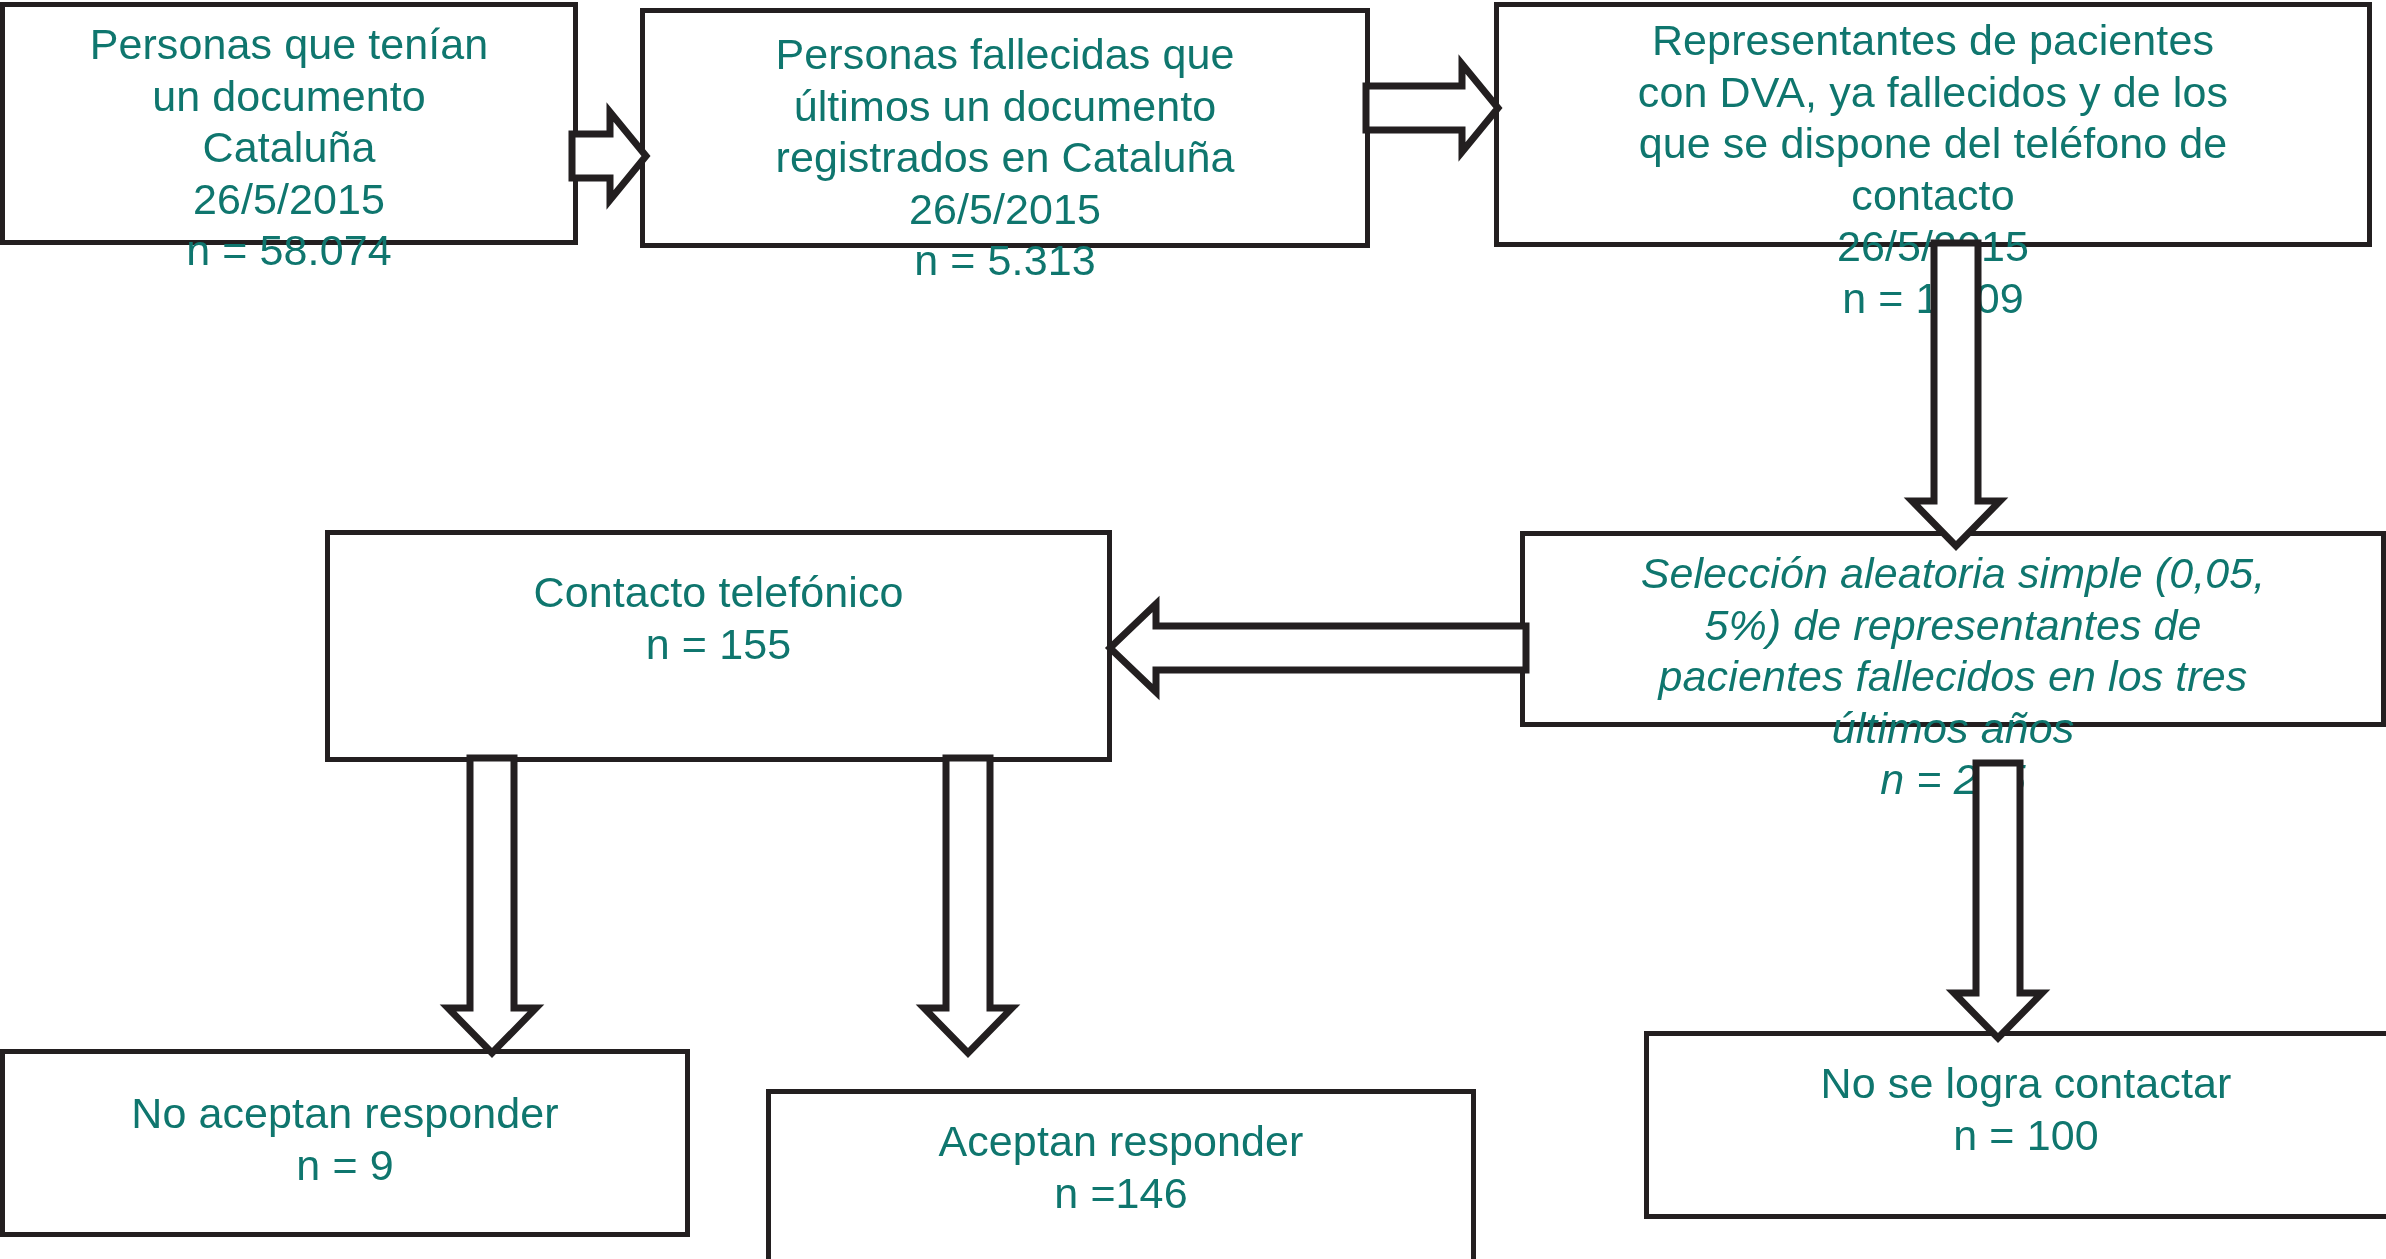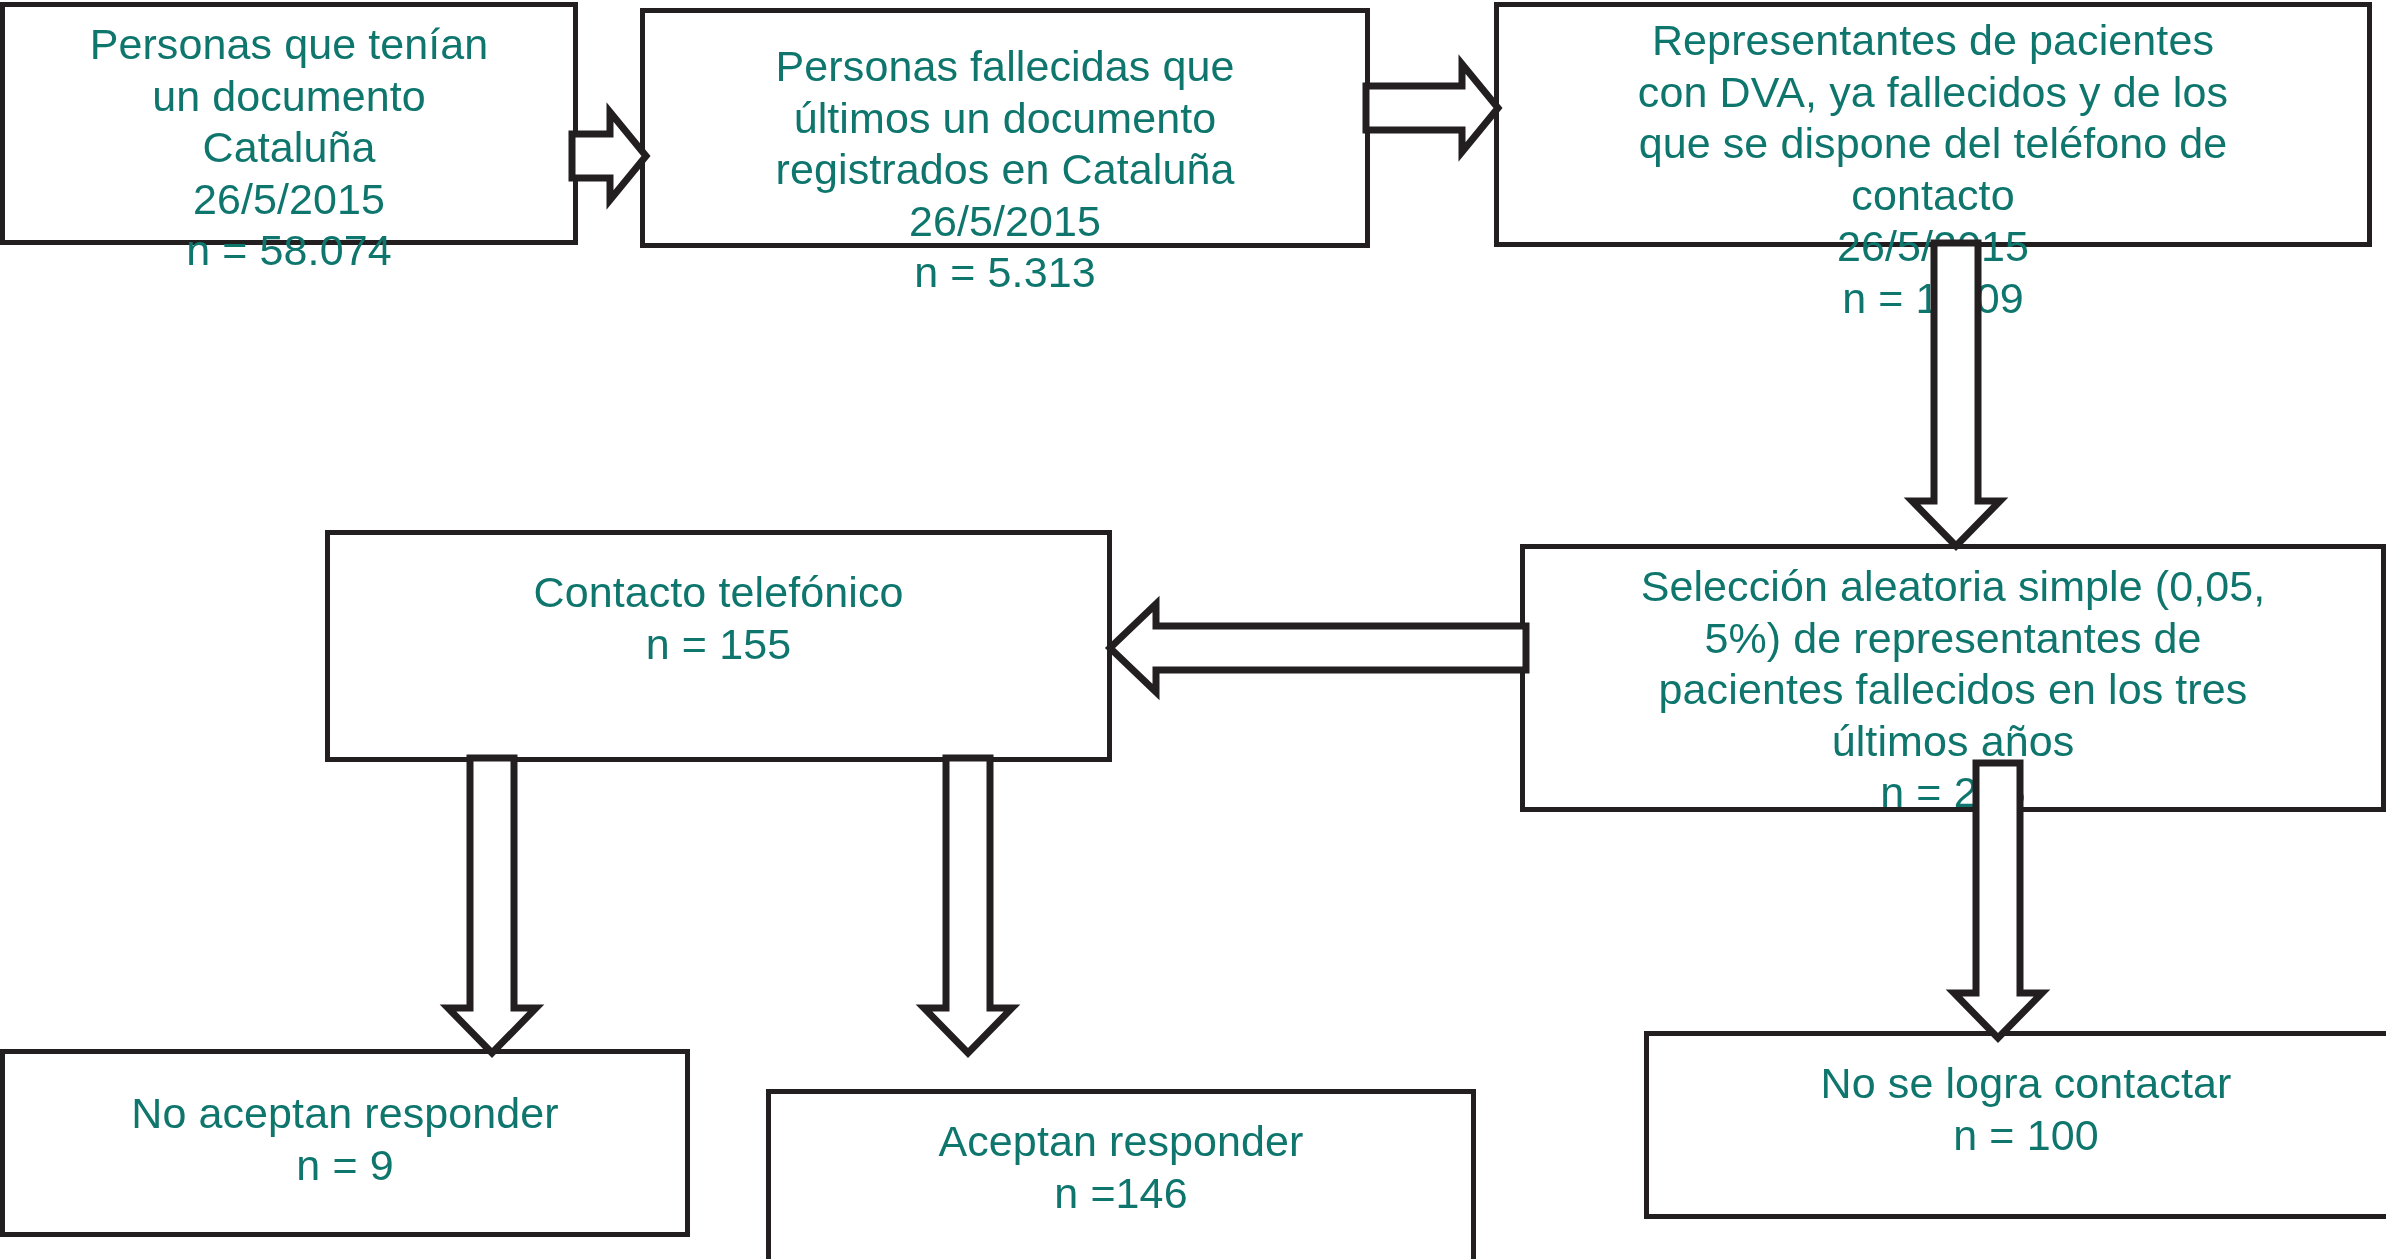--- a/index.html
+++ b/index.html
@@ -35,29 +35,29 @@
     letter-spacing: 0.1px;
   }
   .node .lines div {
     white-space: nowrap;
   }
   
   #node-registered      { left: 0px;    top: 2px;    width: 578px;  height: 243px; }
   #node-registered .lines { padding-top: 12px; }
 
   #node-deceased        { left: 640px;  top: 8px;    width: 730px;  height: 240px; }
-  #node-deceased .lines { padding-top: 28px; }
+  #node-deceased .lines { padding-top: 16px; }
 
   #node-representatives { left: 1494px; top: 2px;    width: 878px;  height: 245px; }
   #node-representatives .lines { padding-top: 8px; }
 
   #node-phone-contact   { left: 325px;  top: 530px;  width: 787px;  height: 232px; }
   #node-phone-contact .lines { padding-top: 32px; }
 
-  #node-random-sample   { left: 1520px; top: 544px;  width: 866px;  height: 268px; }
+  #node-random-sample   { left: 1520px; top: 531px;  width: 866px;  height: 196px; font-style: italic; }
   #node-random-sample .lines { padding-top: 12px; }
 
   #node-refused         { left: 0px;    top: 1049px; width: 690px;  height: 188px; }
   #node-refused .lines  { padding-top: 34px; }
 
   #node-accepted        { left: 766px;  top: 1049px; width: 710px;  height: 188px; margin-top: 40px; }
   #node-accepted .lines { padding-top: 22px; }
 
   #node-unreachable     { left: 1644px; top: 1031px; width: 764px;  height: 188px; }
   #node-unreachable .lines { padding-top: 22px; }

